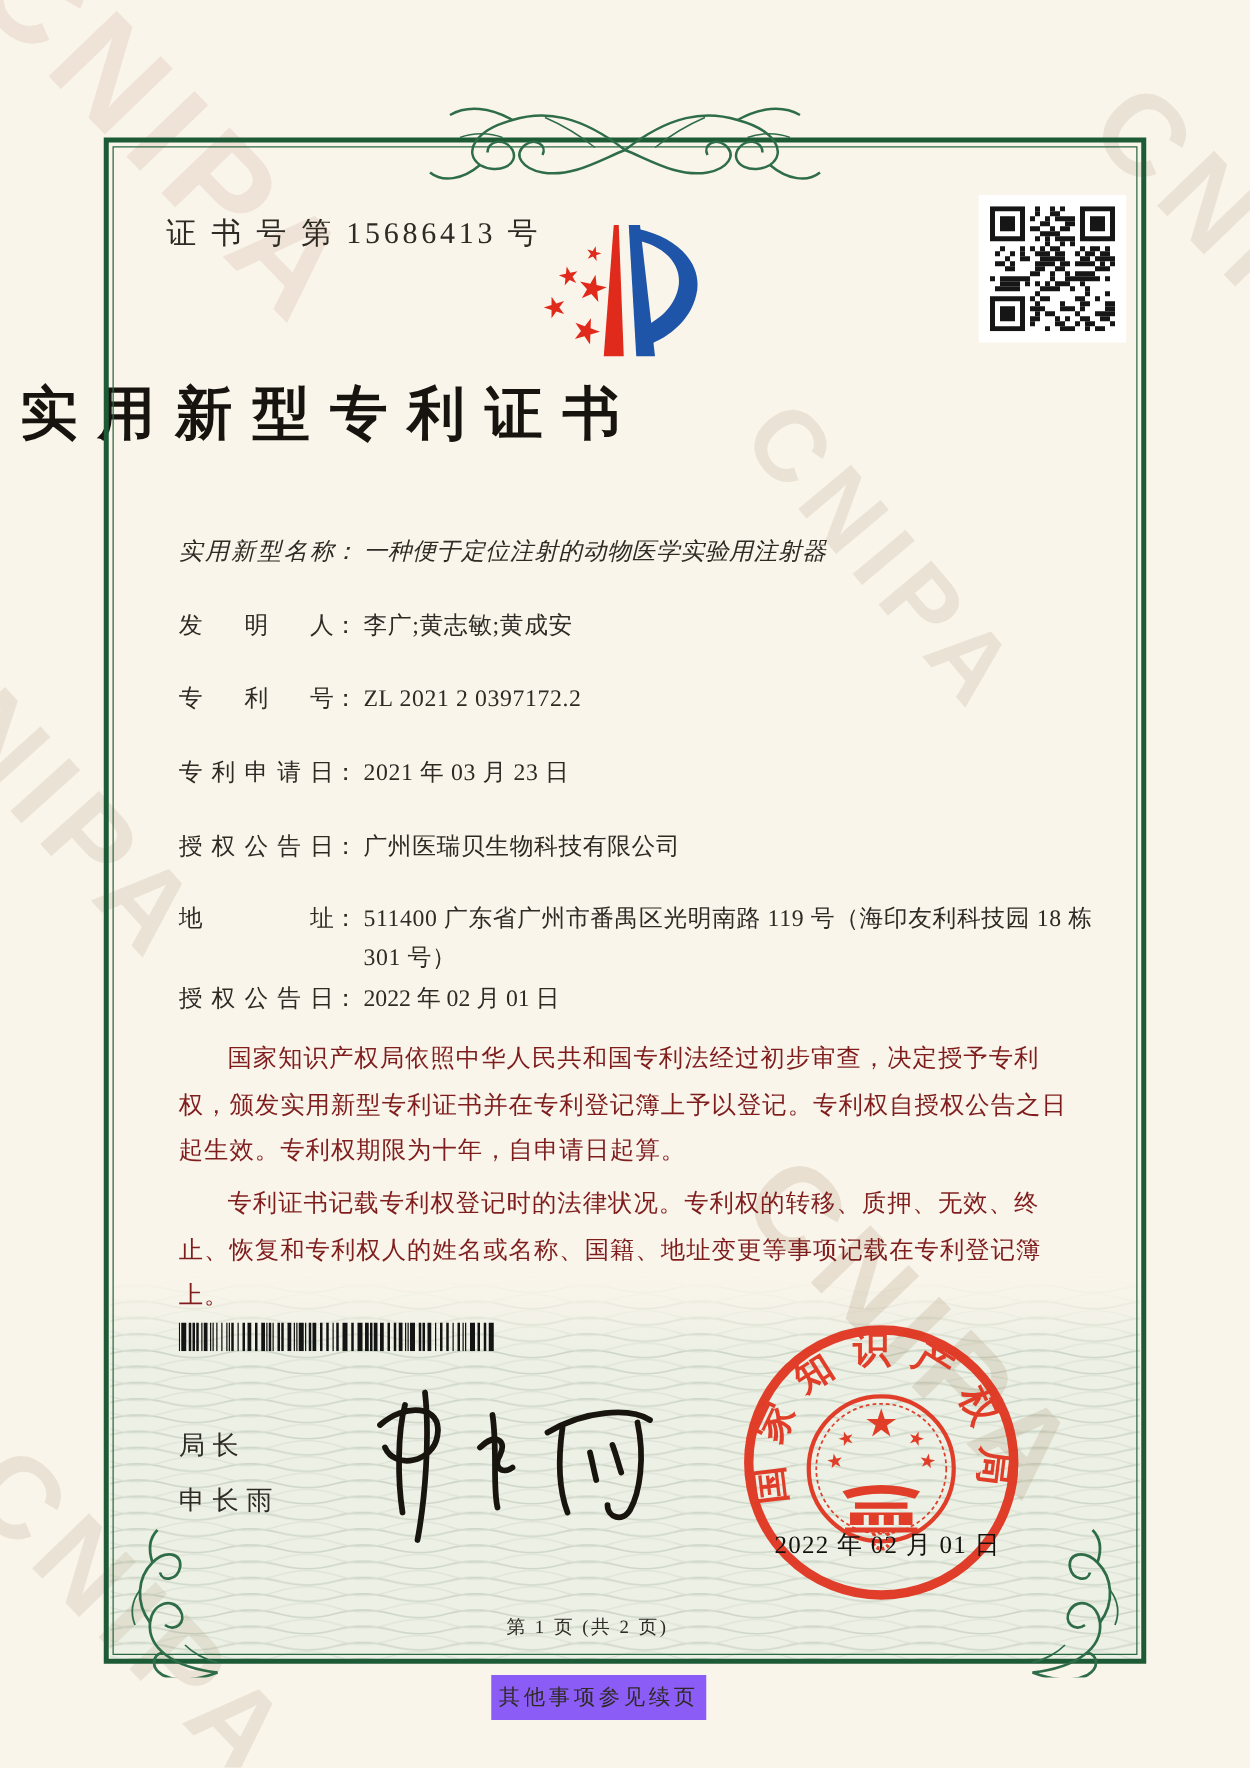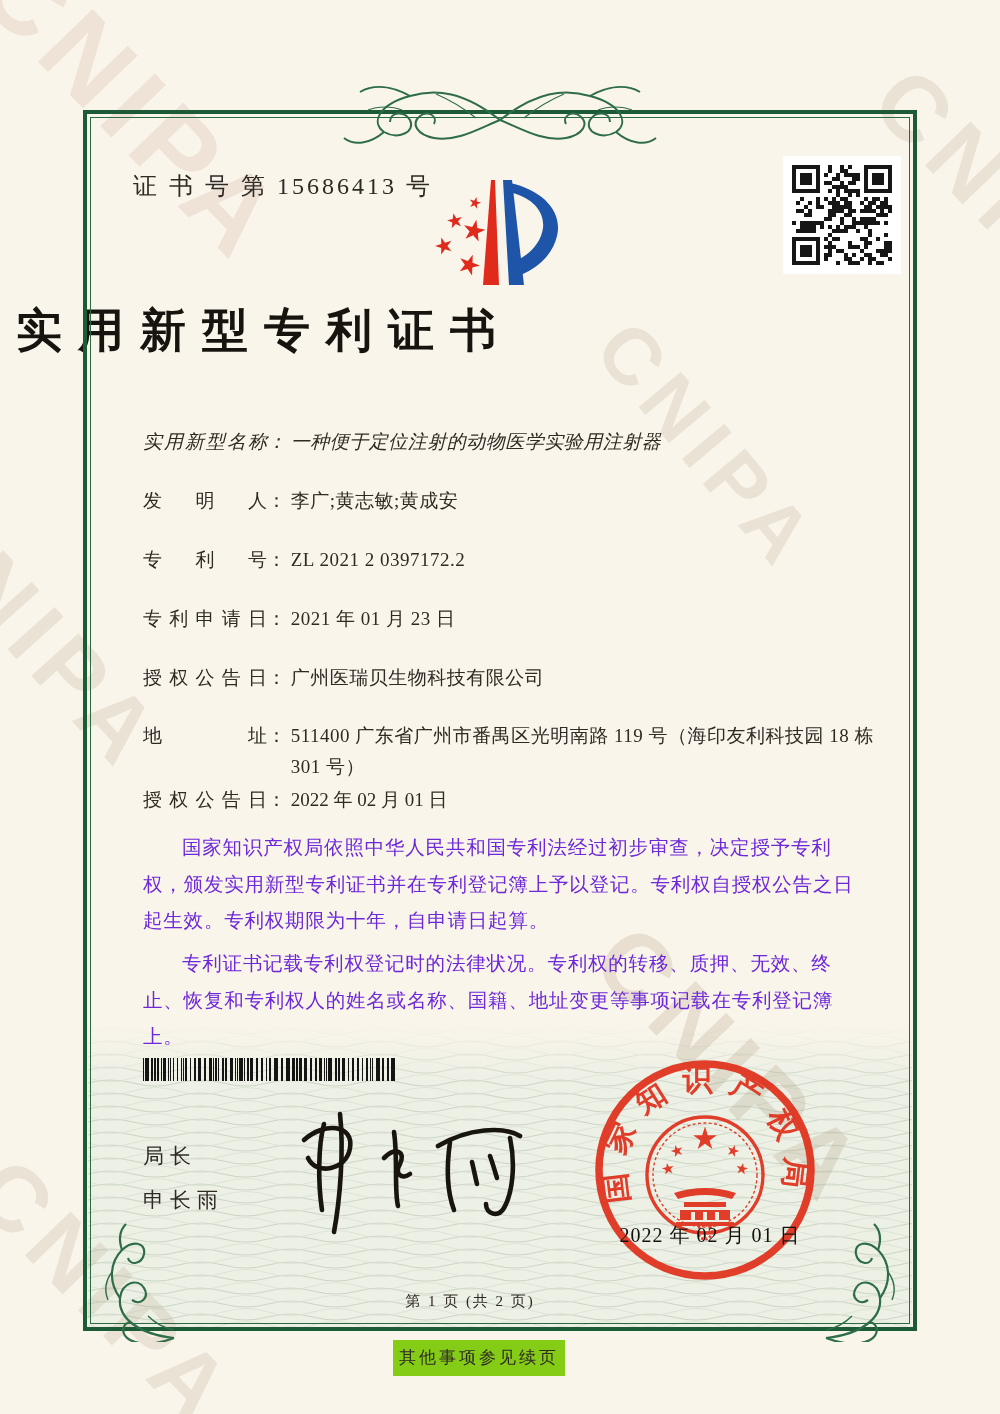--- a/index.html
+++ b/index.html
@@ -47,34 +47,34 @@
   .qrbox svg{position:absolute;left:9px;top:9px;}
   
   .frow{position:absolute;left:143px;width:740px;font-size:19px;z-index:3;line-height:1.65;}
   .flabel{display:inline-block;width:124px;text-align:justify;text-align-last:justify;vertical-align:top;}
   .fcolon{vertical-align:top;}
   .fvalue{display:inline-block;width:588px;vertical-align:top;letter-spacing:0.5px;}
   .fpair2{position:absolute;left:300px;top:0;white-space:nowrap;}
   .fpair2 .flabel{width:124px;}
   
   .paras{position:absolute;left:143px;width:728px;top:830px;z-index:3;
-    font-size:19.5px;line-height:1.88;letter-spacing:0.8px;color:#6d28d9;}
+    font-size:19.5px;line-height:1.88;letter-spacing:0.8px;color:#7f1d1d;}
   .paras p{margin:0 0 6px 0;text-indent:2em;}
   
   .barcode{position:absolute;left:143px;top:1058px;z-index:3;}
   .director{position:absolute;left:143px;z-index:3;font-size:21px;letter-spacing:6px;}
   .d1{top:1142px;font-family:Liberation Mono, monospace;} .d2{top:1186px;}
   .signature{position:absolute;left:288px;top:1106px;z-index:3;}
   .seal{position:absolute;left:588px;top:1053px;z-index:4;}
   .sealdate{position:absolute;left:615px;top:1222px;width:190px;text-align:center;z-index:5;
     font-size:20px;letter-spacing:1px;color:#14110d;}
   .pageinfo{position:absolute;left:0;right:60px;top:1292px;text-align:center;z-index:3;
     font-size:15px;letter-spacing:2px;}
   .contnote{position:absolute;left:393px;top:1340px;width:172px;height:36px;z-index:6;
-    background:#84cc16;text-align:center;line-height:36px;font-size:17px;letter-spacing:3px;}
+    background:#8b5cf6;text-align:center;line-height:36px;font-size:17px;letter-spacing:3px;}
   svg{display:block;}
 </style>
 </head>
 <body>
 
 <span class="wm wm-1">CNIPA</span>
 <span class="wm wm-2">CNIPA</span>
 <span class="wm wm-3">CNIPA</span>
 <span class="wm wm-4">CNIPA</span>
 <span class="wm wm-5">CNIPA</span>
@@ -370,21 +370,21 @@
 <div class="frow" style="top:485px;">
   <span class="flabel">发明人</span><span class="fcolon">：</span>
   <span class="fvalue">李广;黄志敏;黄成安</span>
 </div>
 <div class="frow" style="top:544px;">
   <span class="flabel">专利号</span><span class="fcolon">：</span>
   <span class="fvalue">ZL 2021 2 0397172.2</span>
 </div>
 <div class="frow" style="top:603px;">
   <span class="flabel">专利申请日</span><span class="fcolon">：</span>
-  <span class="fvalue">2021 年 01 月 23 日</span>
+  <span class="fvalue">2021 年 03 月 23 日</span>
 </div>
 <div class="frow" style="top:662px;">
   <span class="flabel">授权公告日</span><span class="fcolon">：</span>
   <span class="fvalue">广州医瑞贝生物科技有限公司</span>
 </div>
 <div class="frow" style="top:720px;">
   <span class="flabel">地址</span><span class="fcolon">：</span>
   <span class="fvalue">511400 广东省广州市番禺区光明南路 119 号（海印友利科技园 18 栋 301 号）</span>
 </div>
 <div class="frow" style="top:784px;font-family:Liberation Serif, serif;">

